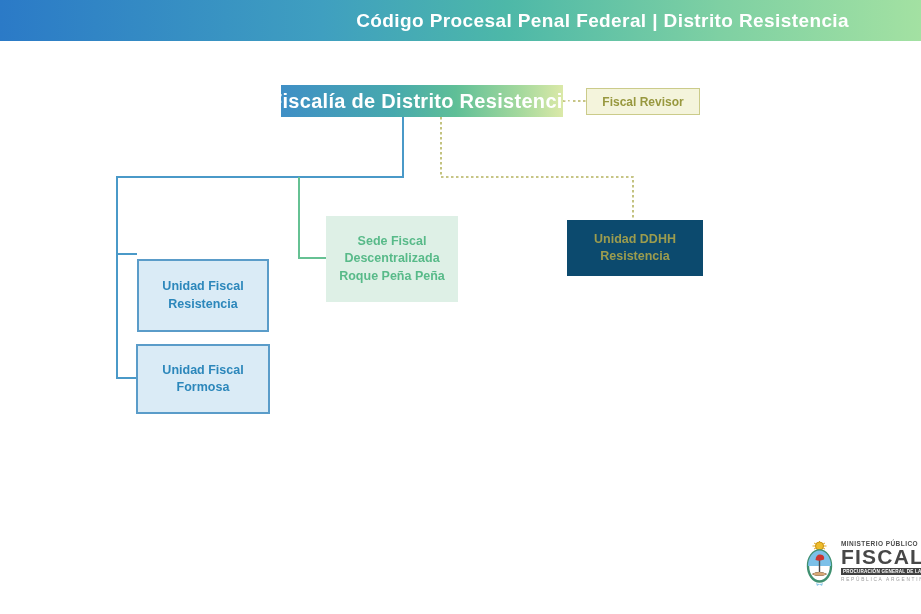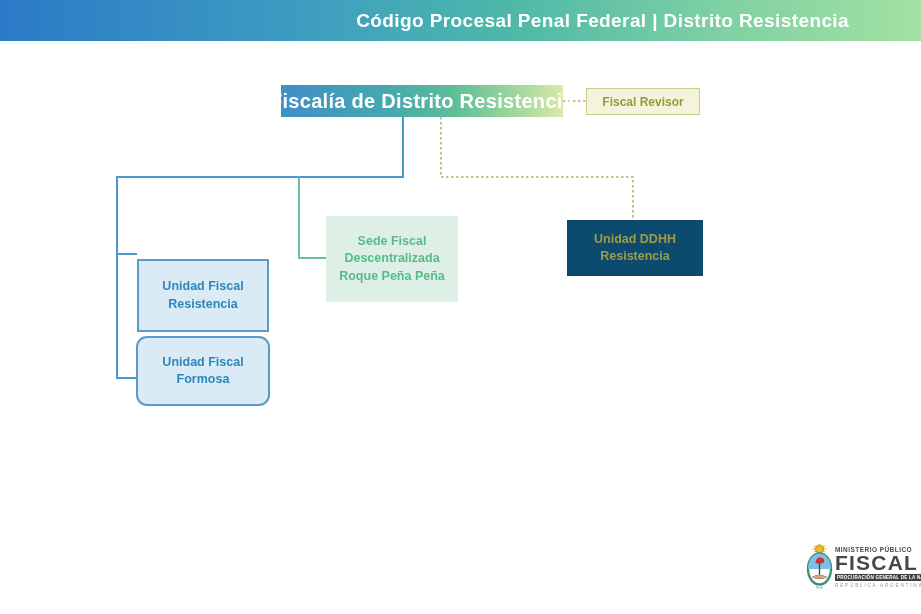--- a/index.html
+++ b/index.html
@@ -29,32 +29,32 @@
   }
   .revisor-node {
     left:586px; top:88px; width:114px; height:27px;
     background:#f4f4dc; border:1px solid #cbcb8a; color:#98983f; font-size:12px;
   }
   .blue-node {
     background:#daebf6; border:2px solid #5a9cc9; color:#2c87bb;
     font-size:12.5px; line-height:1.4; padding:0 8px;
   }
   .res-node     { left:137px; top:218px; width:132px; height:73px;margin-top:41px; }
-  .formosa-node { left:136px; top:336px; width:134px; height:70px;border-radius:11px; }
+  .formosa-node { left:136px; top:344px; width:134px; height:70px; }
   .sede-node {
     left:326px; top:216px; width:132px; height:86px;
     background:#def0e6; color:#58ba89; font-size:12.5px; line-height:1.4; padding:0 10px;
   }
   .ddhh-node {
     left:567px; top:220px; width:136px; height:56px;
     background:#0c4a6e; color:#9c9c4e; font-size:12.5px; line-height:1.4; padding:0 8px;
   }
   .logo {
     position:absolute; left:804px; top:540px; width:117px; height:54px;
-    display:flex; align-items:center; 
+    display:flex; align-items:flex-start; gap:6px;
   }
   .crest { width:31px; height:48px; flex:0 0 auto; }
   .logo-text { display:flex; flex-direction:column; align-items:flex-start; }
   .logo-ministry  { font-size:6.5px; font-weight:700; color:#4a4a4a; letter-spacing:0.45px; white-space:nowrap; }
   .logo-fiscal    { font-size:21px; font-weight:700; color:#474747; letter-spacing:1.2px; line-height:0.95; }
   .logo-bar       { background:#414141; color:#ffffff; font-size:4.6px; font-weight:700;
                     padding:1px 2px; letter-spacing:0.2px; white-space:nowrap; margin-top:1.5px; }
   .logo-republica { font-size:4.8px; color:#9a9a9a; letter-spacing:1.7px; white-space:nowrap; margin-top:1.5px; }
 </style>
 </head>

